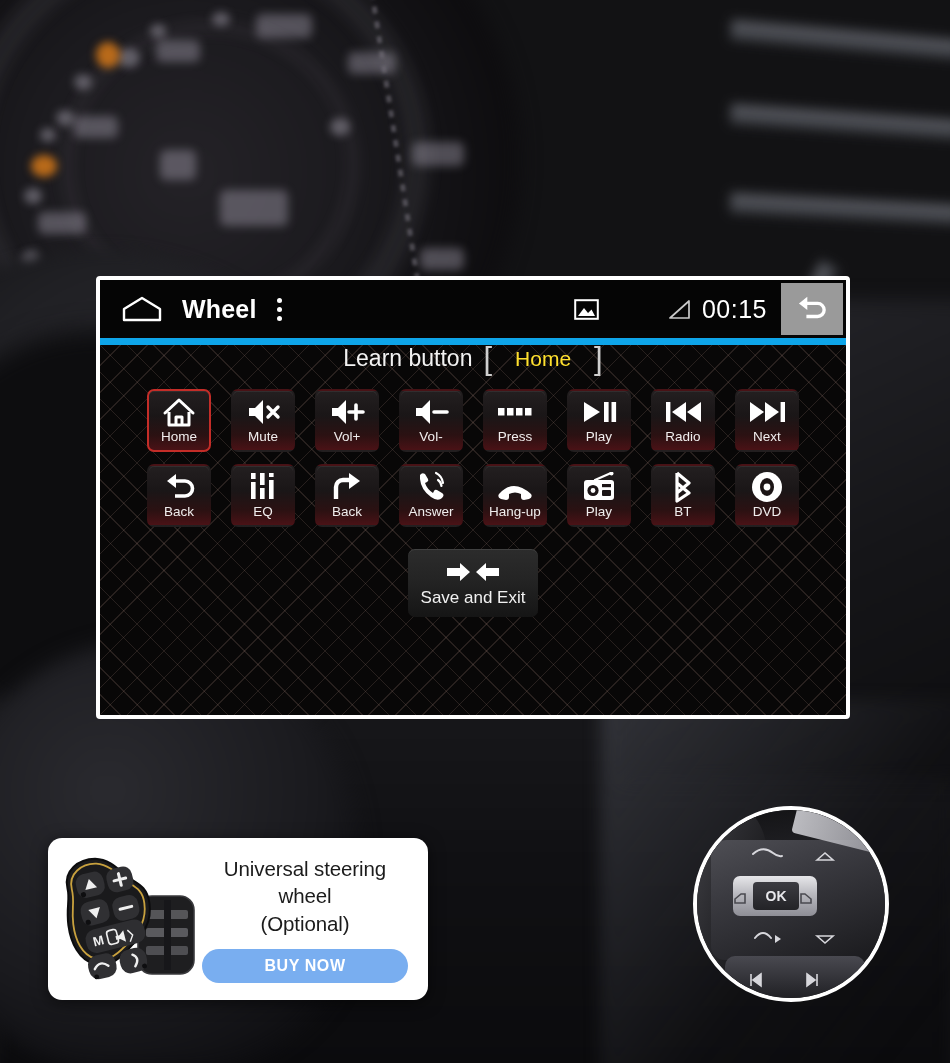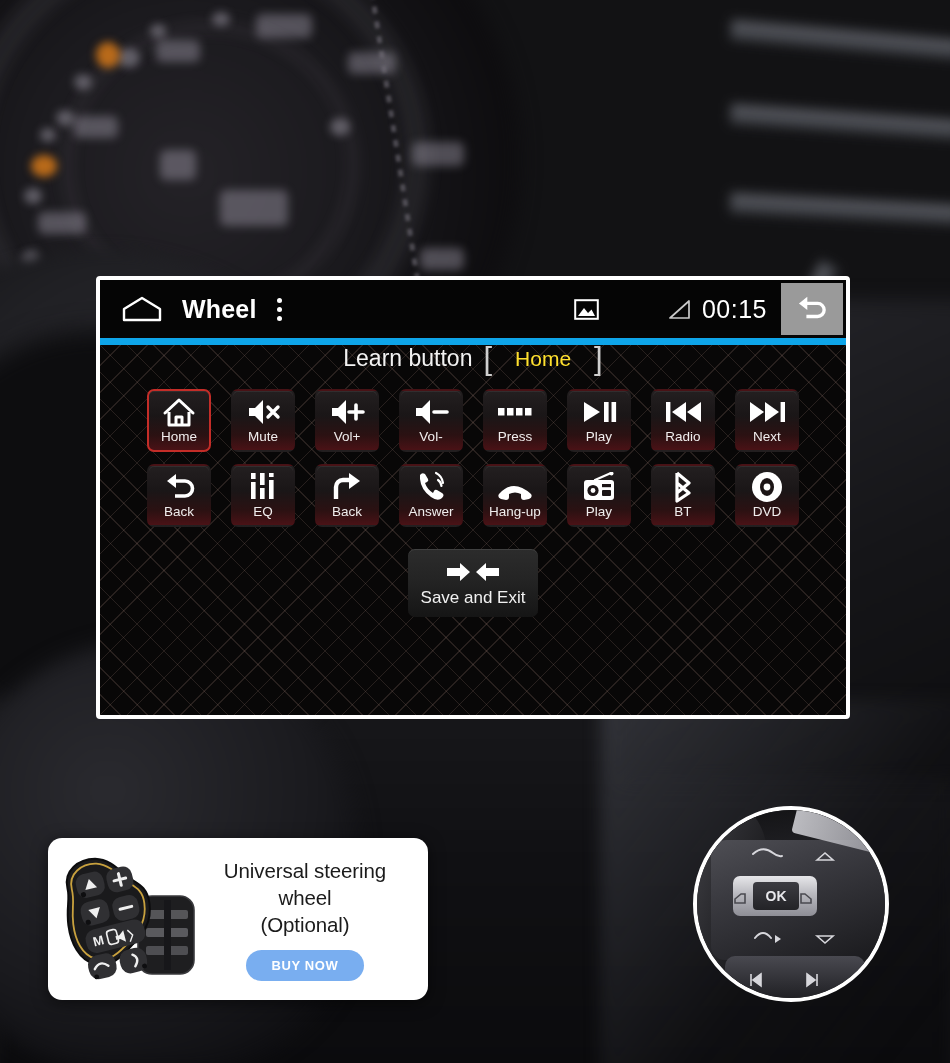--- a/index.html
+++ b/index.html
@@ -209,30 +209,30 @@
   #promo-card {
     position: absolute; left: 48px; top: 838px;
     width: 380px; height: 162px;
     background: #fff; border-radius: 14px;
     box-shadow: 0 3px 16px rgba(0,0,0,0.55);
     display: flex; align-items: center;
   }
   #promo-image { width: 150px; height: 150px; flex: none; margin-left: 4px; }
   #promo-right {
     flex: 1 1 auto; display: flex; flex-direction: column;
-    align-items: center; padding-right: 20px;
+    padding-right: 20px;
   }
   #promo-title {
     color: #1b1b1b; font-size: 20.5px; line-height: 1.32;
     text-align: center; letter-spacing: -.1px;
   }
   #buy-now {
     margin-top: 12px;
     background: #79aef0; color: #fff;
-    font-size: 13px; font-weight: 700; letter-spacing: .6px;
+    font-size: 16px; font-weight: 700; letter-spacing: .6px;
     padding: 8px 26px; border-radius: 20px; border: none;
     cursor: pointer;
     font-family: "Liberation Sans", sans-serif;
   }
 
   
   #wheel-inset {
     position: absolute; left: 693px; top: 806px;
     width: 196px; height: 196px; border-radius: 50%;
     border: 4px solid #ffffff;

